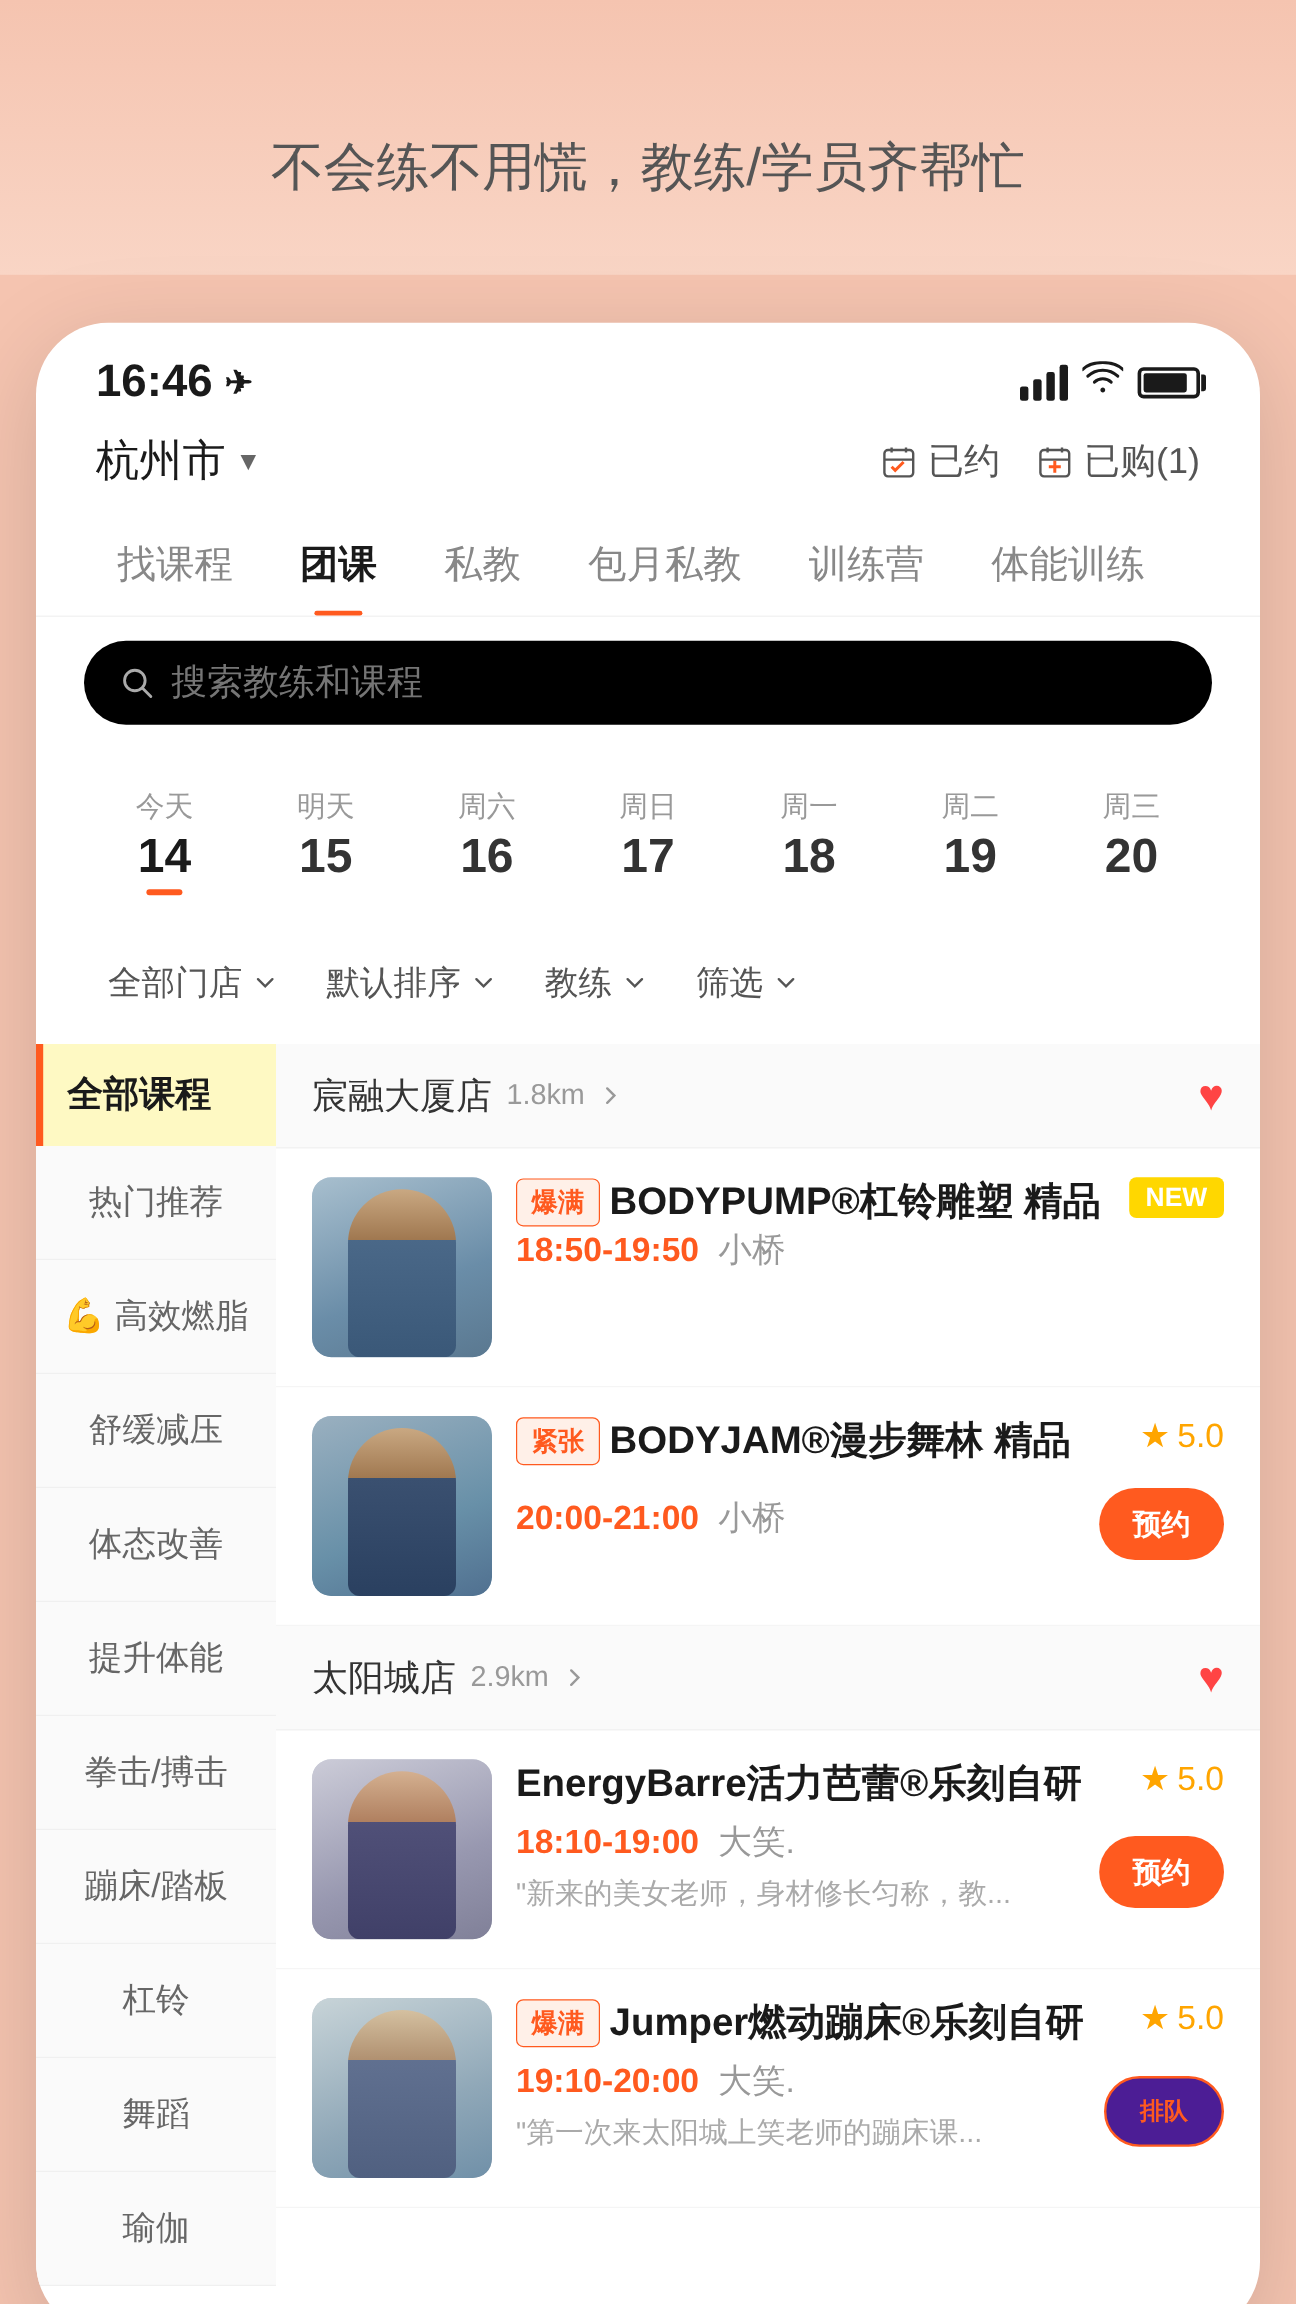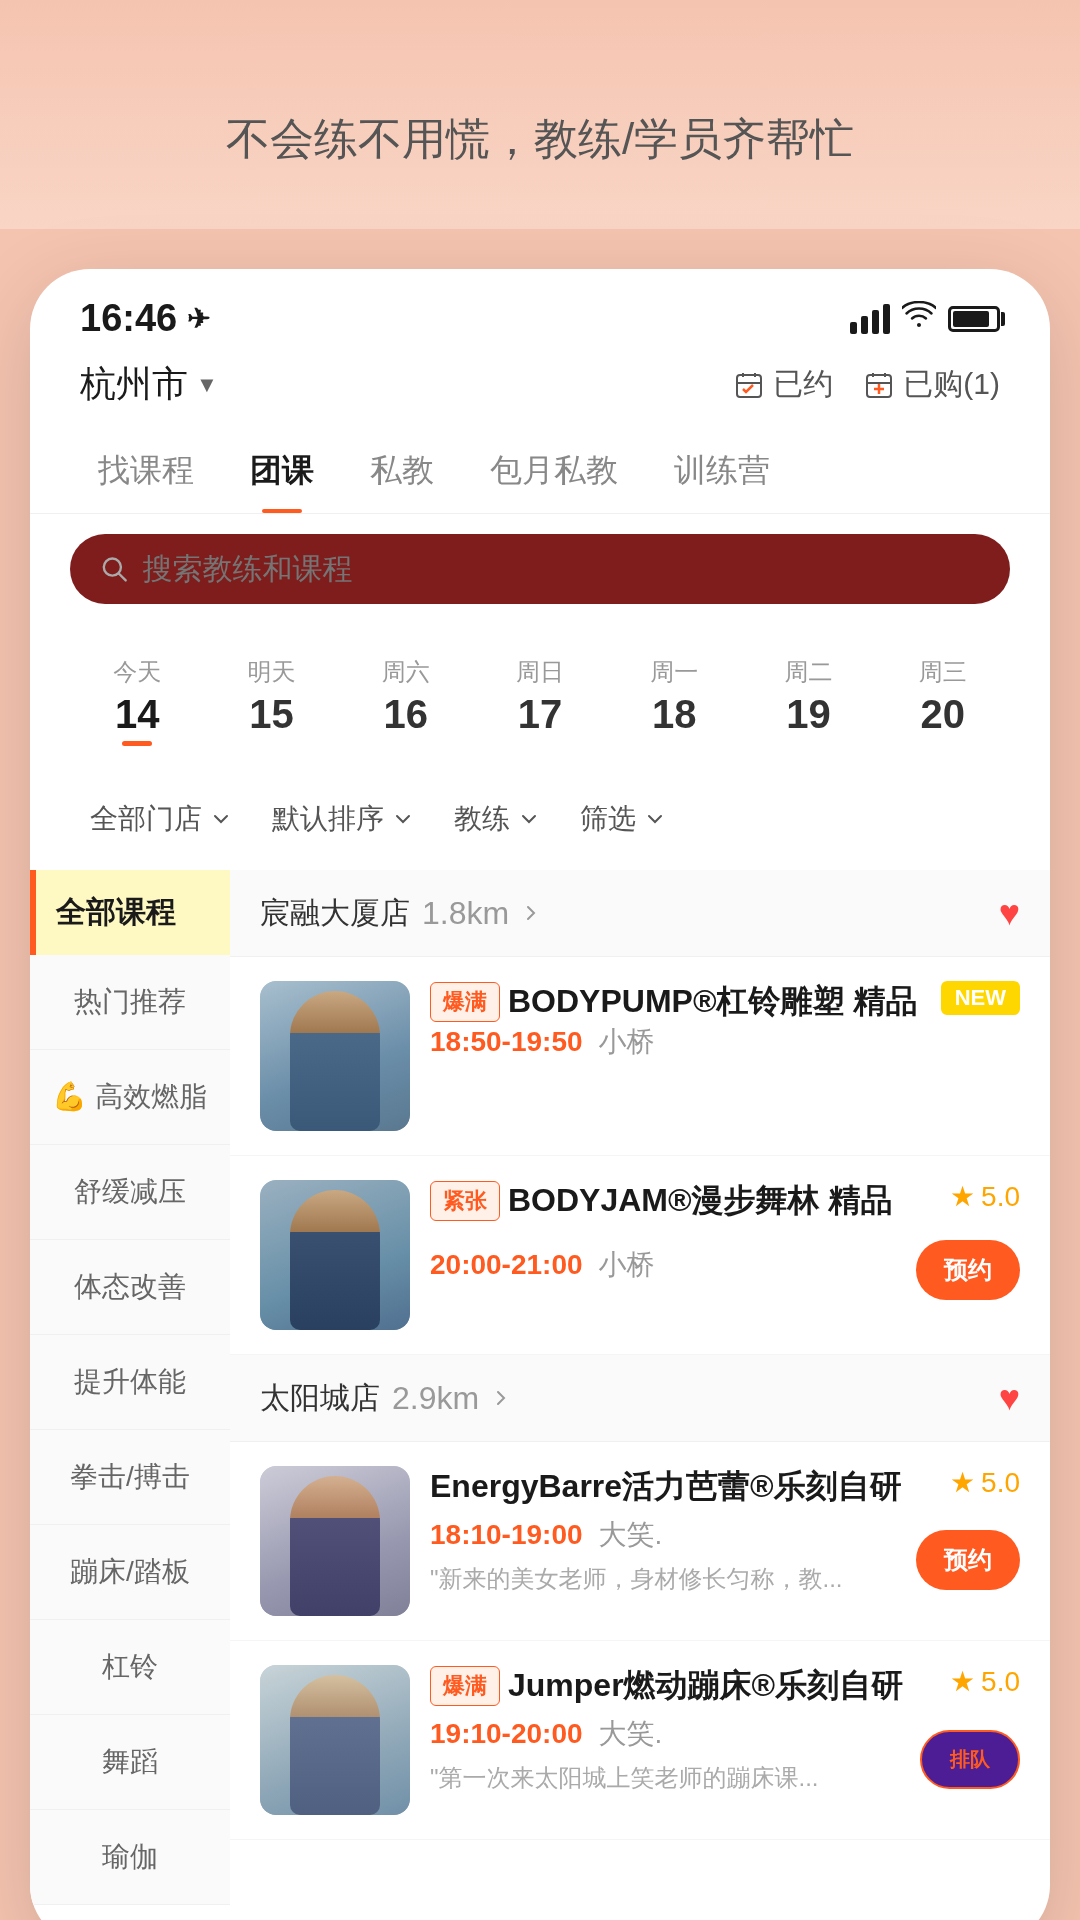--- a/index.html
+++ b/index.html
@@ -159,21 +159,21 @@
       transform: translateX(-50%);
       width: 40px;
       height: 4px;
       background: #ff5a1f;
       border-radius: 2px;
     }
 
     
     .search-bar {
       margin: 20px 40px;
-      background: #7f1d1d;
+      background: #000000;
       border-radius: 50px;
       display: flex;
       align-items: center;
       gap: 14px;
       padding: 18px 30px;
     }
     .search-bar input {
       background: transparent;
       border: none;
       outline: none;
@@ -286,21 +286,21 @@
     }
     .store-name {
       display: flex;
       align-items: center;
       gap: 12px;
       font-size: 30px;
       color: #333;
     }
     .store-distance {
       color: #999;
-      font-size: 32px;
+      font-size: 24px;
     }
     .heart-icon {
       font-size: 36px;
       color: #ff4444;
     }
 
     
     .course-card {
       display: flex;
       padding: 24px 30px;
@@ -481,20 +481,21 @@
       </div>
     </div>
   </div>
 
   <div class="tab-nav">
     <div class="tab-item">找课程</div>
     <div class="tab-item active">团课</div>
     <div class="tab-item">私教</div>
     <div class="tab-item">包月私教</div>
     <div class="tab-item">训练营</div>
+    <div class="tab-item">体能训练</div>
   </div>
 
   <div class="search-bar">
     <svg width="30" height="30" viewBox="0 0 30 30" fill="none">
       <circle cx="13" cy="13" r="9" stroke="#aaa" stroke-width="2.5"></circle>
       <path d="M20 20l7 7" stroke="#aaa" stroke-width="2.5" stroke-linecap="round"></path>
     </svg>
     <input type="text" readonly="" placeholder="搜索教练和课程" style="">
   </div>
 

